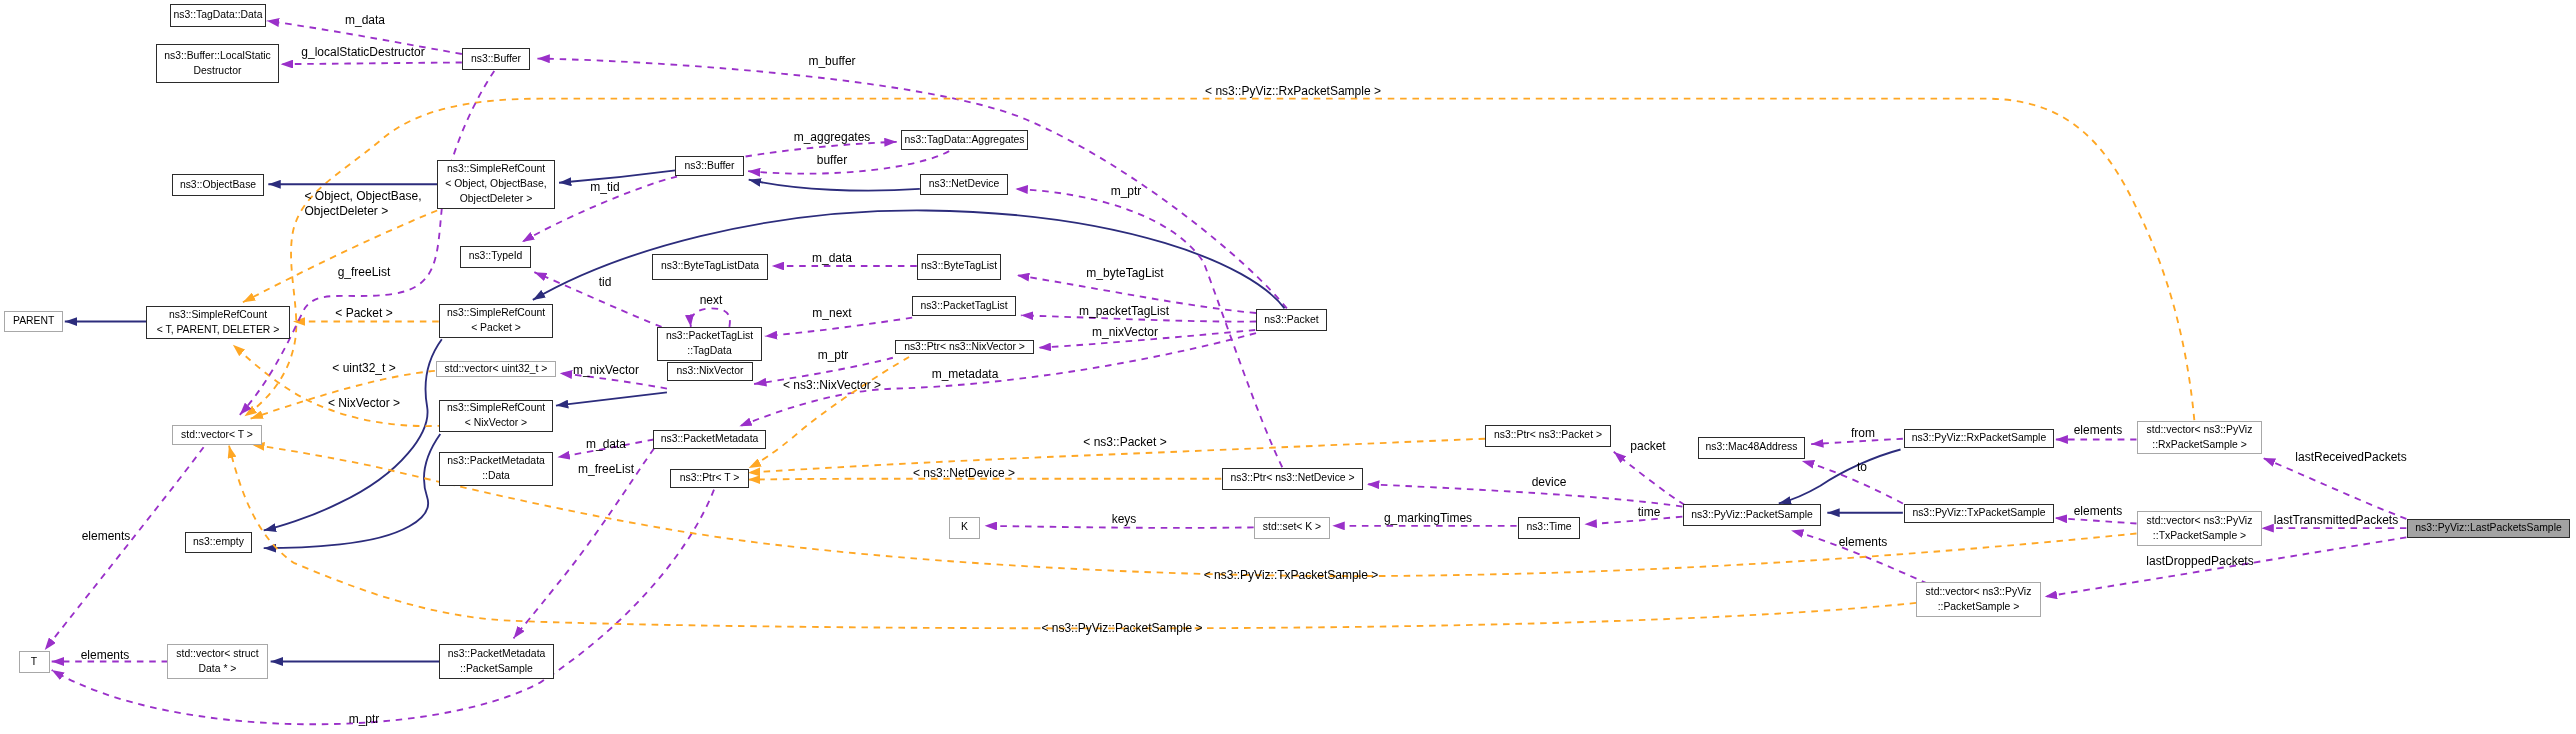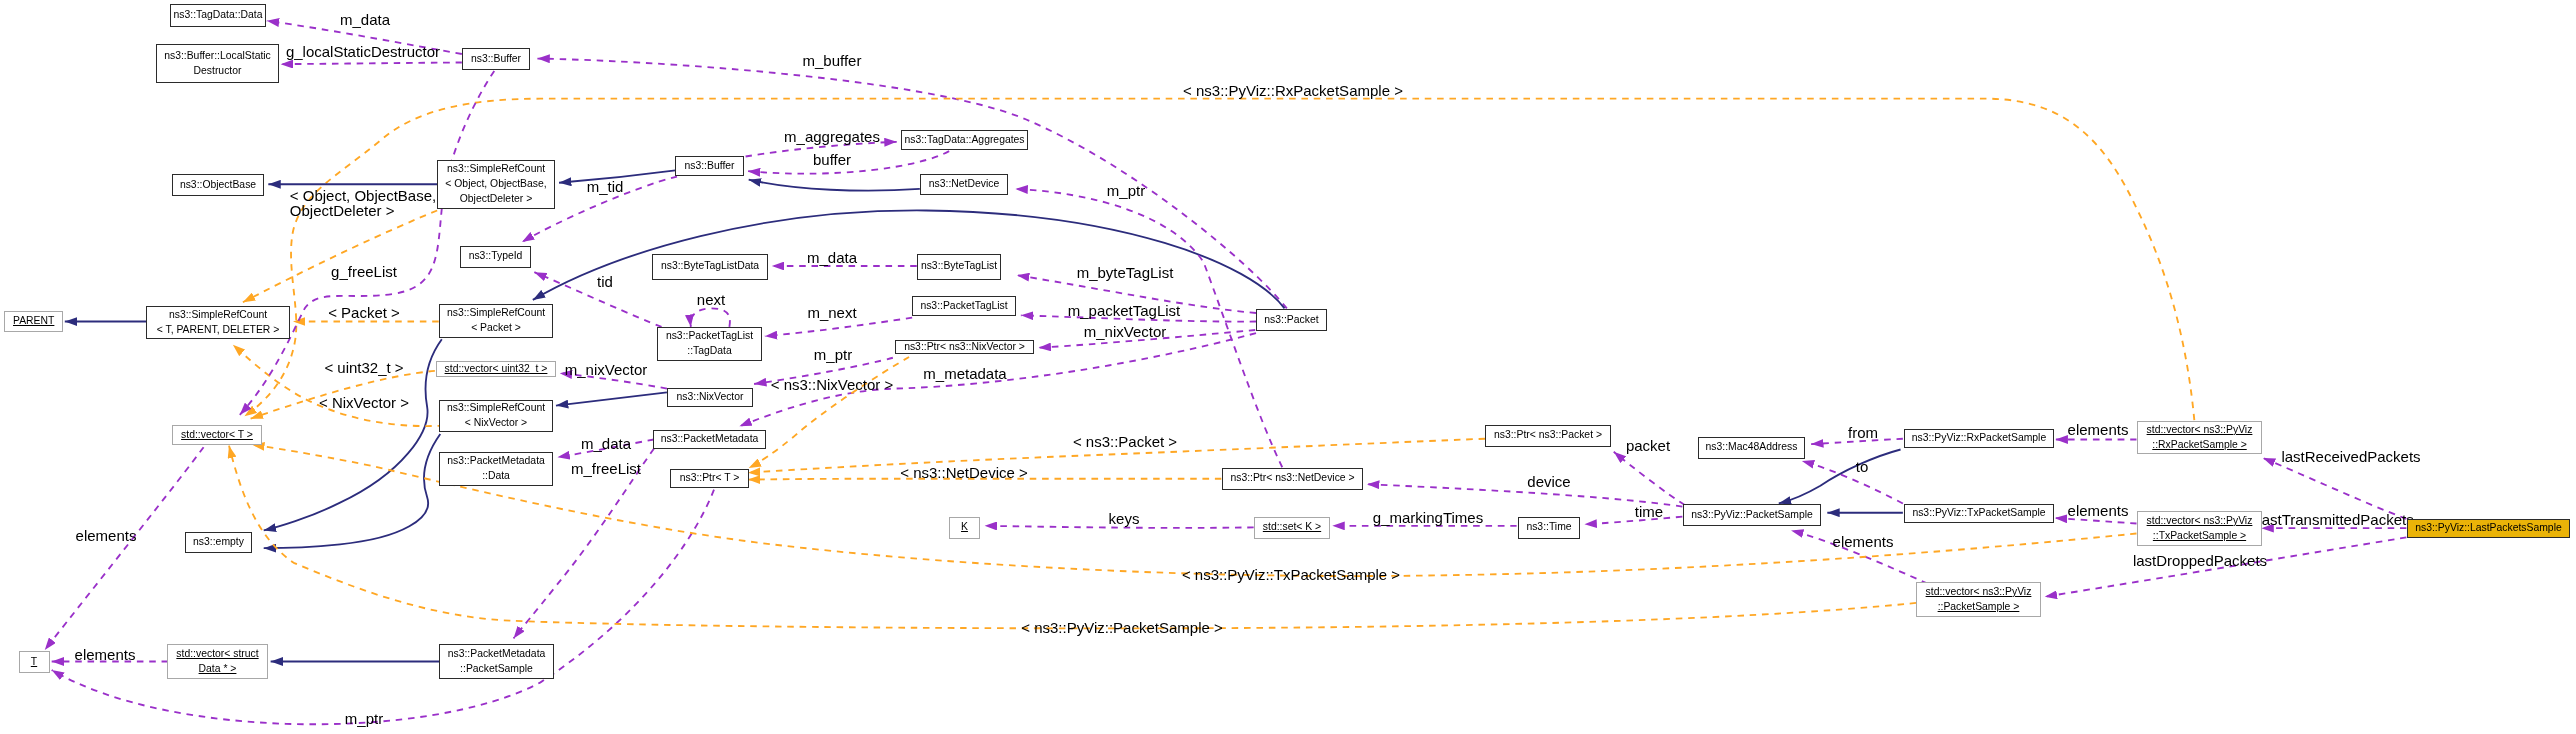--- a/index.html
+++ b/index.html
@@ -1,23 +1,23 @@
 <!DOCTYPE html>
 <html style="font-size:12.3px"><head><meta charset="utf-8"><title>Collaboration diagram</title><style>
 html,body{margin:0;padding:0;background:#fff;}
 body{width:2576px;height:734px;overflow:hidden;font-family:"Liberation Sans",sans-serif;}
 #diagram{position:relative;width:2576px;height:734px;}
 #edges{position:absolute;top:0;left:0;}
 .node{position:absolute;box-sizing:border-box;border:1.1px solid #2b2b2b;background:#fff;
   display:flex;flex-direction:column;align-items:center;justify-content:center;
   font-size:10.4px;line-height:14.7px;color:#000;white-space:nowrap;z-index:5;}
-.node.light{border:0.8px solid #a8a8a8;text-decoration:underline;}
-.node.hl{background:#eab308;}
+.node.light{border:0.8px solid #a8a8a8;}
+.node.hl{background:#a3a3a3;}
 .ln{display:block;}
-.elabel{position:absolute;transform:translate(-50%,-50%);font-size:15px;line-height:14.7px;color:#000;white-space:pre;z-index:4;}
+.elabel{position:absolute;transform:translate(-50%,-50%);font-size:12px;line-height:14.7px;color:#000;white-space:pre;z-index:4;}
 #edges>path{fill:none;stroke-width:2.4;stroke-linecap:butt;}
 .eu{stroke:#9a30c9;stroke-dasharray:8.5 7.5;}
 .et{stroke:#ffa724;stroke-dasharray:8.5 7.5;}
 .ei{stroke:#2c2c7c;}
 </style></head>
 <body>
 
 <div id="diagram">
 <svg id="edges" width="2576" height="734" viewBox="0 0 3339 952">
 <defs>
@@ -149,21 +149,21 @@
 <div class="node" style="left:895px;top:340px;width:139px;height:14px">
       <span class="ln">ns3::Ptr&lt; ns3::NixVector &gt;</span>
     </div>
 <div class="node" style="left:1256px;top:309px;width:71px;height:22.4px">
       <span class="ln">ns3::Packet</span>
     </div>
 <div class="node" style="left:439px;top:400px;width:114px;height:32px">
       <span class="ln">ns3::SimpleRefCount</span>
       <span class="ln">&lt; NixVector &gt;</span>
     </div>
-<div class="node" style="left:667px;top:388px;width:86px;height:18.5px">
+<div class="node" style="left:667px;top:362px;width:86px;height:18.5px">
       <span class="ln">ns3::NixVector</span>
     </div>
 <div class="node light" style="left:172px;top:425px;width:90px;height:20px">
       <span class="ln">std::vector&lt; T &gt;</span>
     </div>
 <div class="node" style="left:439px;top:452px;width:114px;height:34px">
       <span class="ln">ns3::PacketMetadata</span>
       <span class="ln">::Data</span>
     </div>
 <div class="node" style="left:653px;top:430px;width:113px;height:19px">

